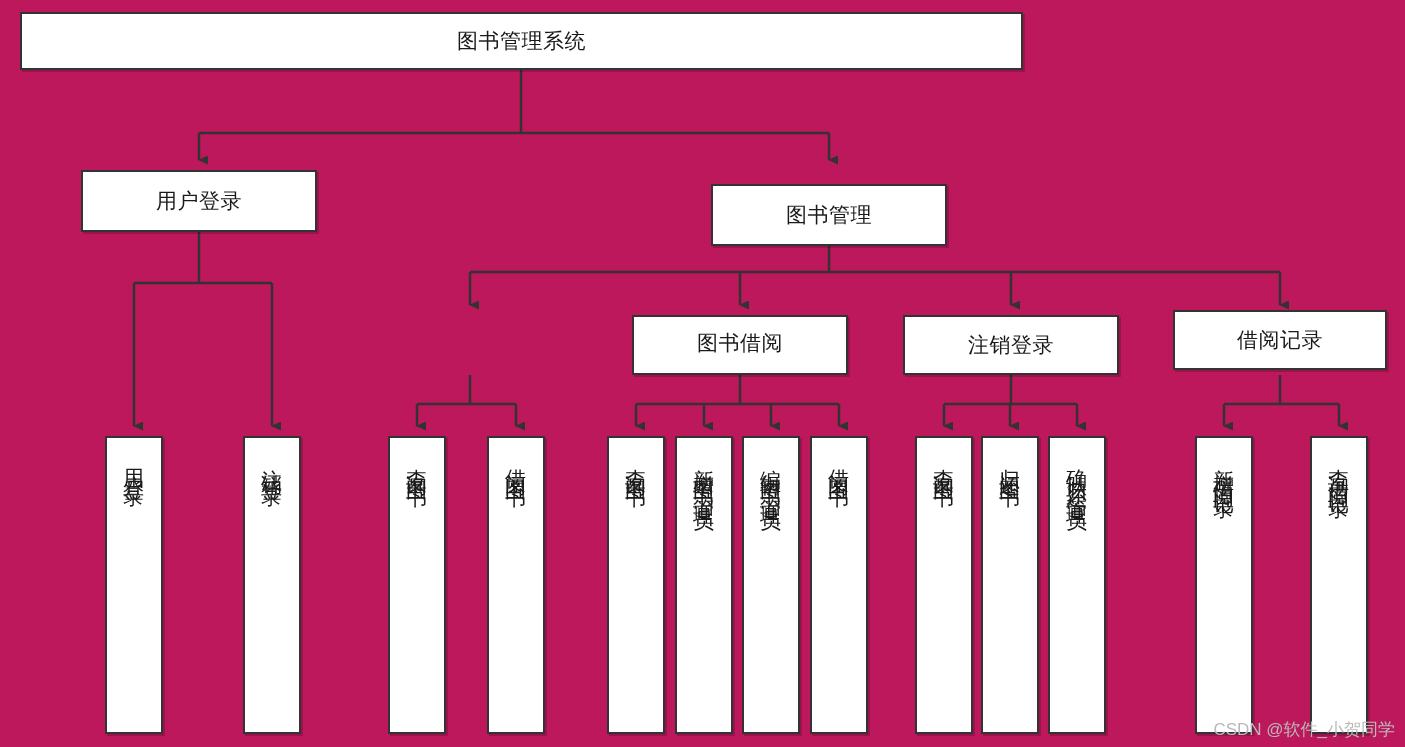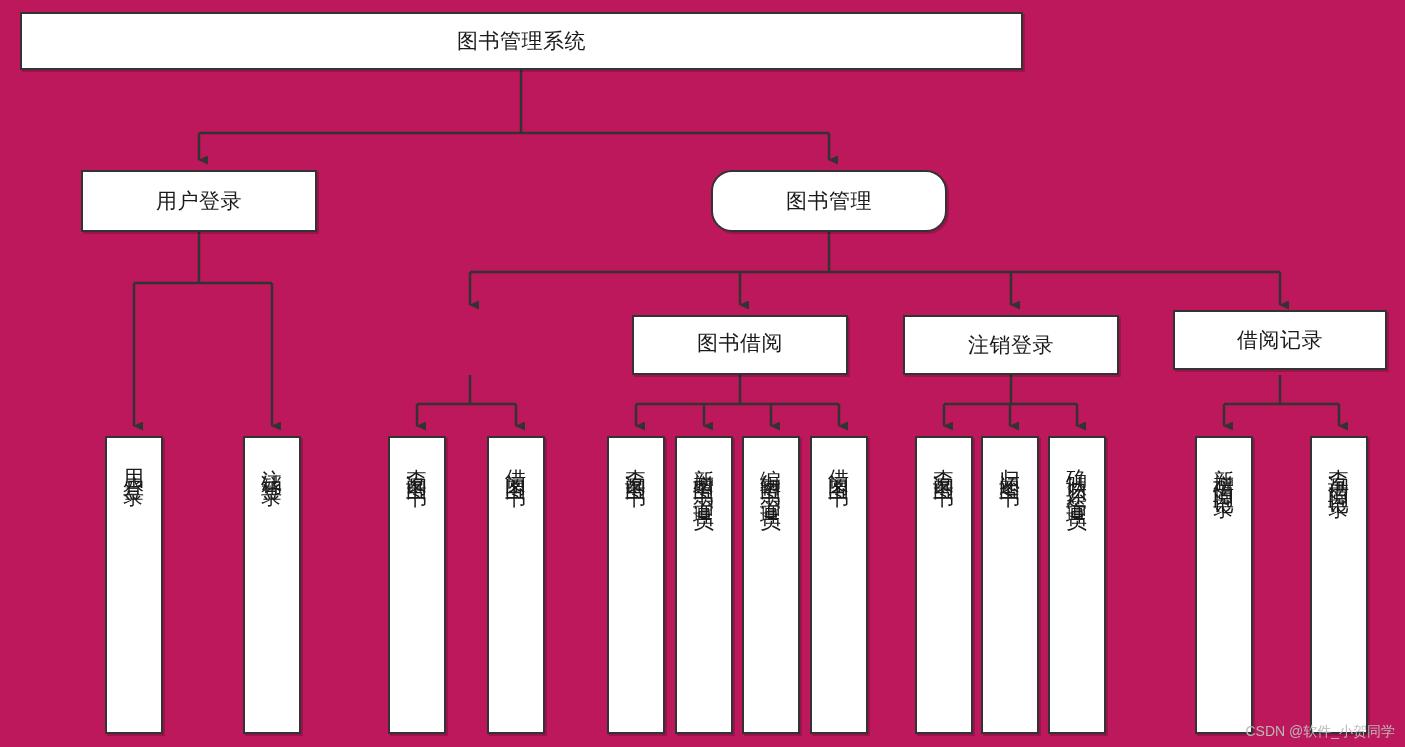--- a/index.html
+++ b/index.html
@@ -52,21 +52,21 @@
     writing-mode: vertical-rl;
     text-orientation: upright;
     letter-spacing: 6px;
     line-height: 1.0;
     white-space: nowrap;
   }
   #watermark {
     position: absolute;
     right: 10px;
     bottom: 6px;
-    font-size: 14px;
+    font-size: 17px;
     color: #b9b9b9;
     white-space: nowrap;
     pointer-events: none;
   }
 </style>
 </head>
 <body>
 
 <div id="diagram-canvas">
 
@@ -123,21 +123,21 @@
     </g>
   </svg>
 
   <div class="node-box" style="left: 20px; top: 12px; width: 1003px; height: 58px;">
     <span class="node-label-h">图书管理系统</span>
   </div>
 
   <div class="node-box" style="left: 81px; top: 170px; width: 236px; height: 62px;">
     <span class="node-label-h">用户登录</span>
   </div>
-  <div class="node-box" style="left: 711px; top: 170px; width: 236px; height: 62px; border-radius: 21px;">
+  <div class="node-box" style="left: 711px; top: 184px; width: 236px; height: 62px;">
     <span class="node-label-h">图书管理</span>
   </div>
 
   <div class="node-box" style="left: 632px; top: 315px; width: 216px; height: 60px; font-family: Liberation Mono, monospace;">
     <span class="node-label-h">图书借阅</span>
   </div>
   <div class="node-box" style="left: 903px; top: 315px; width: 216px; height: 60px;">
     <span class="node-label-h">注销登录</span>
   </div>
   <div class="node-box" style="left: 1173px; top: 301px; width: 214px; height: 60px; margin-top: 9px;">

